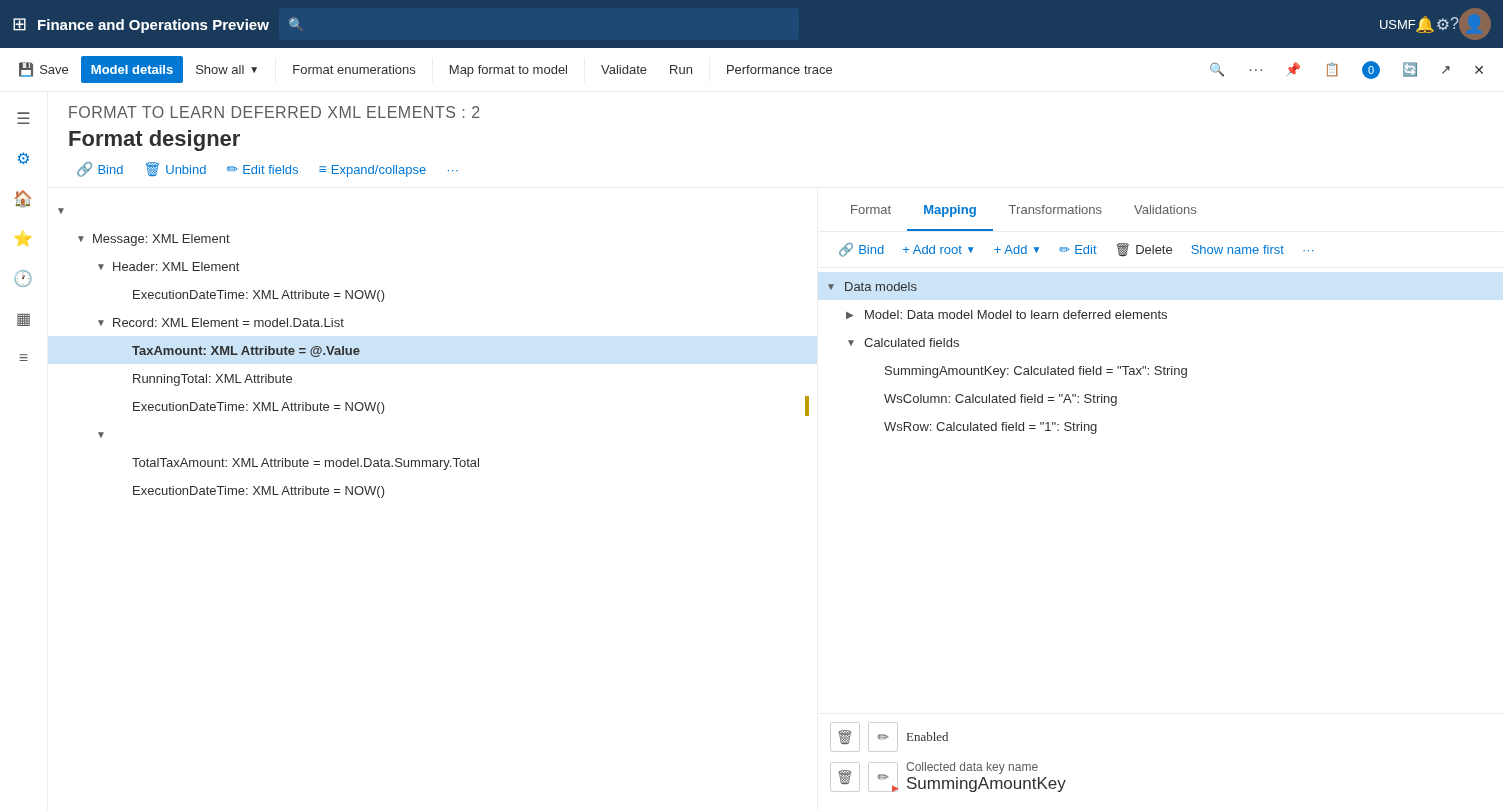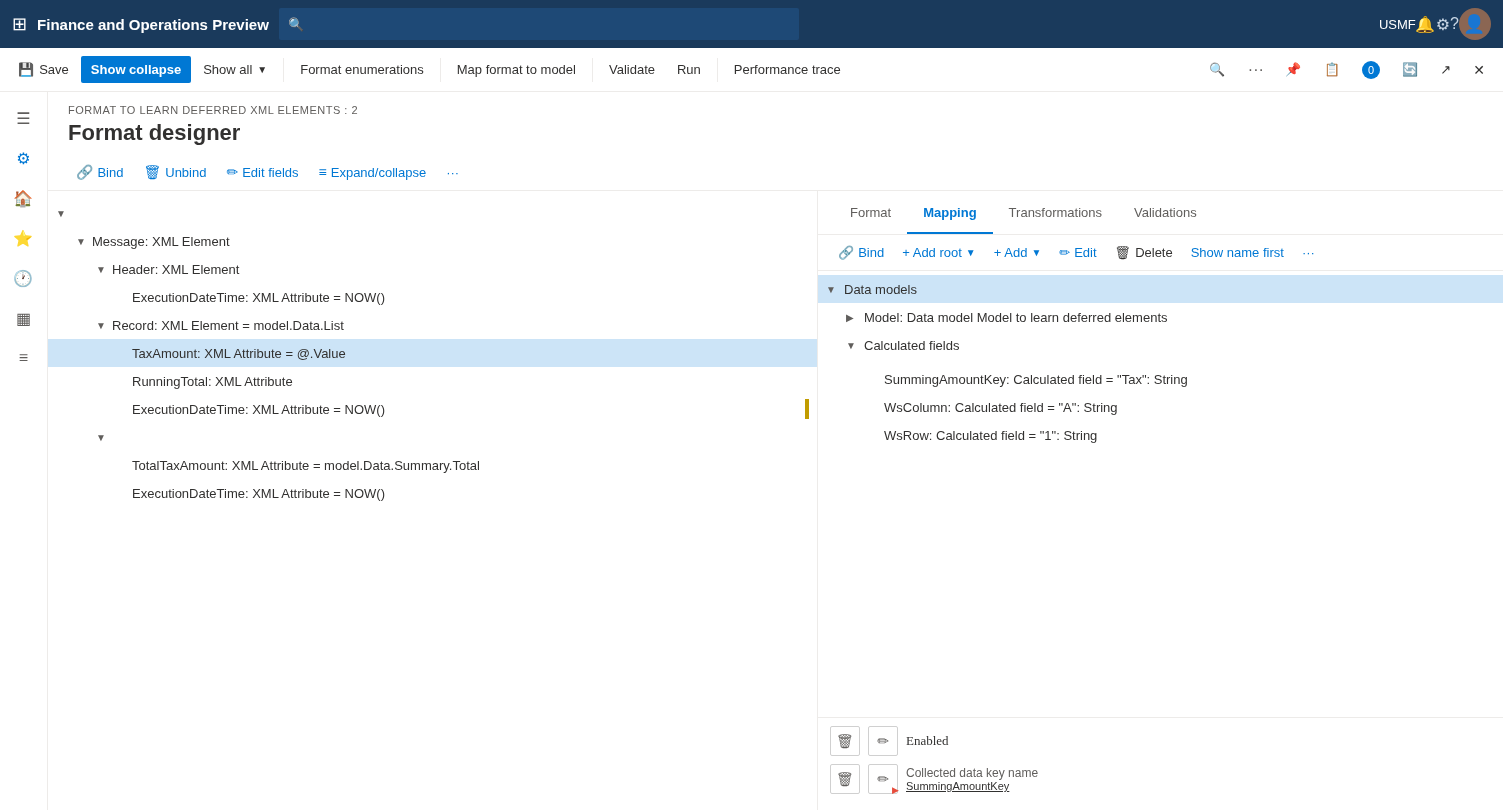--- a/index.html
+++ b/index.html
@@ -117,31 +117,31 @@
       overflow: hidden;
       background: white;
     }
 
     
     .page-header {
       padding: 12px 20px 0 20px;
       border-bottom: 1px solid #edebe9;
     }
     .page-breadcrumb {
-      font-size: 11px;
+      font-size: 16px;
       color: #605e5c;
       text-transform: uppercase;
       letter-spacing: 0.5px;
       margin-bottom: 4px;
     }
     .page-title {
       font-size: 22px;
       font-weight: 600;
       color: #323130;
-      margin-bottom: 10px;
+      margin-bottom: 1px;
     }
 
     
     .designer-toolbar {
       display: flex;
       align-items: center;
       gap: 4px;
       padding: 4px 0 6px 0;
     }
     .tool-btn {
@@ -172,21 +172,21 @@
     .tree-item {
       display: flex;
       align-items: center;
       height: 28px;
       padding: 0 8px;
       cursor: pointer;
       font-size: 13px;
       color: #323130;
       white-space: nowrap;
     }
-    .tree-item.selected { background: #cce4f7; }
+    .tree-item.selected { background: #cce4f7; font-weight: bold; }
 
     .tree-indent-0 { padding-left: 8px; }
     .tree-indent-1 { padding-left: 28px; }
     .tree-indent-2 { padding-left: 48px; }
     .tree-indent-3 { padding-left: 68px; }
 
     .tree-toggle { font-size: 10px; margin-right: 4px; color: #605e5c; cursor: pointer; width: 12px; display: inline-block; }
     .tree-label { flex: 1; }
     .tree-bar { width: 4px; height: 20px; background: #c19c00; margin-left: auto; }
 
@@ -248,21 +248,21 @@
       padding: 0 8px;
       cursor: pointer;
       font-size: 13px;
       color: #323130;
       white-space: nowrap;
     }
     .map-item.selected { background: #cce4f7; }
 
     .map-indent-0 { padding-left: 8px; }
     .map-indent-1 { padding-left: 28px; }
-    .map-indent-2 { padding-left: 48px; align-items: flex-end; }
+    .map-indent-2 { padding-left: 48px; }
 
     .map-toggle { font-size: 10px; margin-right: 6px; color: #605e5c; width: 12px; display: inline-block; }
 
     
     .bottom-panel {
       border-top: 1px solid #edebe9;
       padding: 8px 12px;
       background: white;
     }
     .bottom-row {
@@ -276,21 +276,21 @@
       border: 1px solid #d0d0d0;
       border-radius: 2px;
       background: white;
       display: flex; align-items: center; justify-content: center;
       cursor: pointer;
       font-size: 14px;
       color: #605e5c;
     }
     .status-text { font-size: 13px; color: #323130; font-family: Liberation Serif, serif; }
     .label-text { font-size: 12px; color: #605e5c; }
-    .value-text { font-size: 11px; color: #323130; font-weight: 500; text-decoration: underline; }
+    .value-text { font-size: 17px; color: #323130; font-weight: 500; }
 
     
     ::-webkit-scrollbar { width: 6px; height: 6px; }
     ::-webkit-scrollbar-track { background: #f3f2f1; }
     ::-webkit-scrollbar-thumb { background: #c8c6c4; border-radius: 3px; }
   </style>
 </head>
 <body>
 
 <div class="topbar">
@@ -309,21 +309,21 @@
     </div>
   </div>
 </div>
 
 <div class="commandbar">
   <button class="cmd-btn">
     <span>💾</span>
     <span>Save</span>
   </button>
   <button class="cmd-btn primary">
-    <span>Show collapse</span>
+    <span>Model details</span>
   </button>
   <button class="cmd-btn">
     <span>Show all</span>
     <span style="font-size:10px">▼</span>
   </button>
   <div class="cmd-separator"></div>
   <button class="cmd-btn">
     <span>Format enumerations</span>
   </button>
   <div class="cmd-separator"></div>

